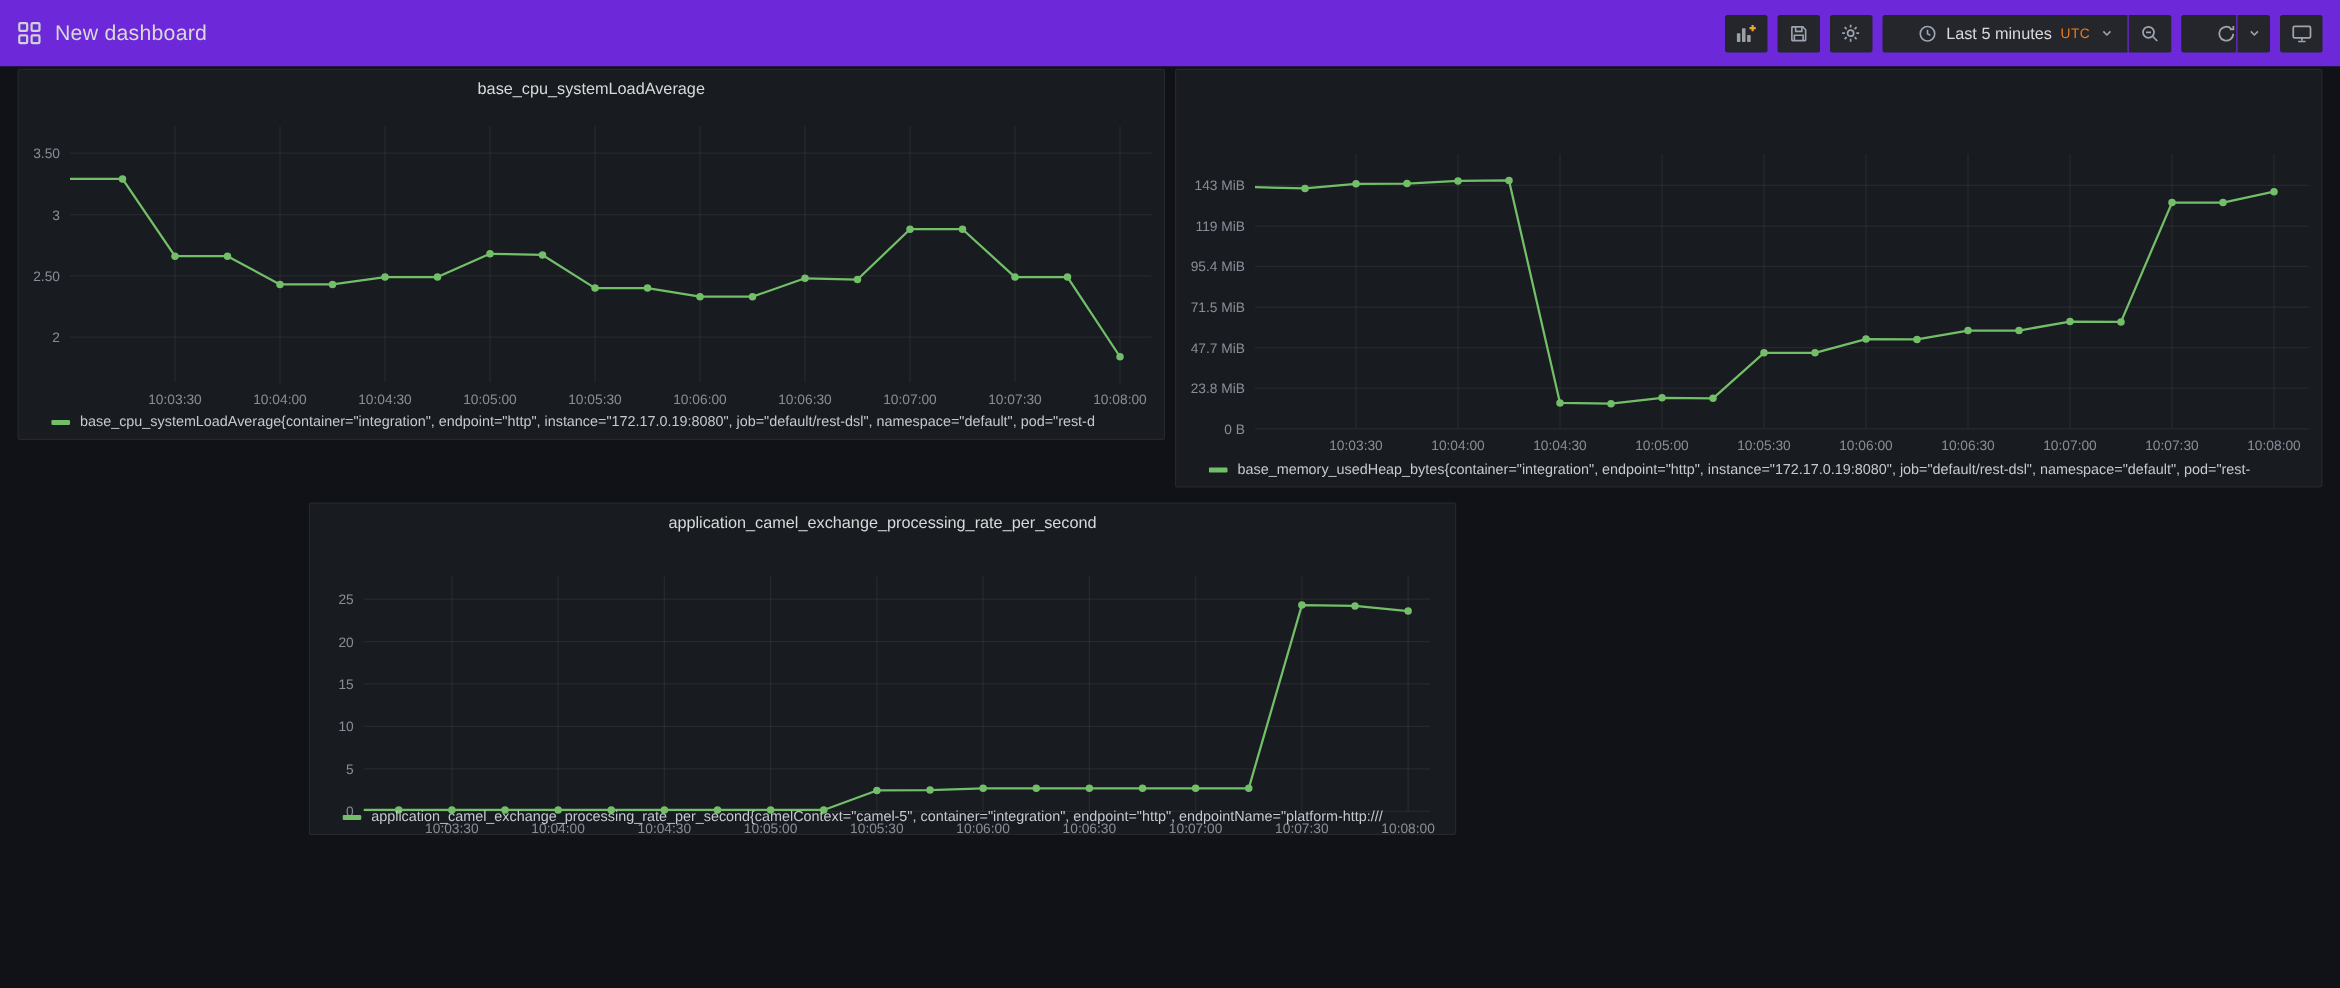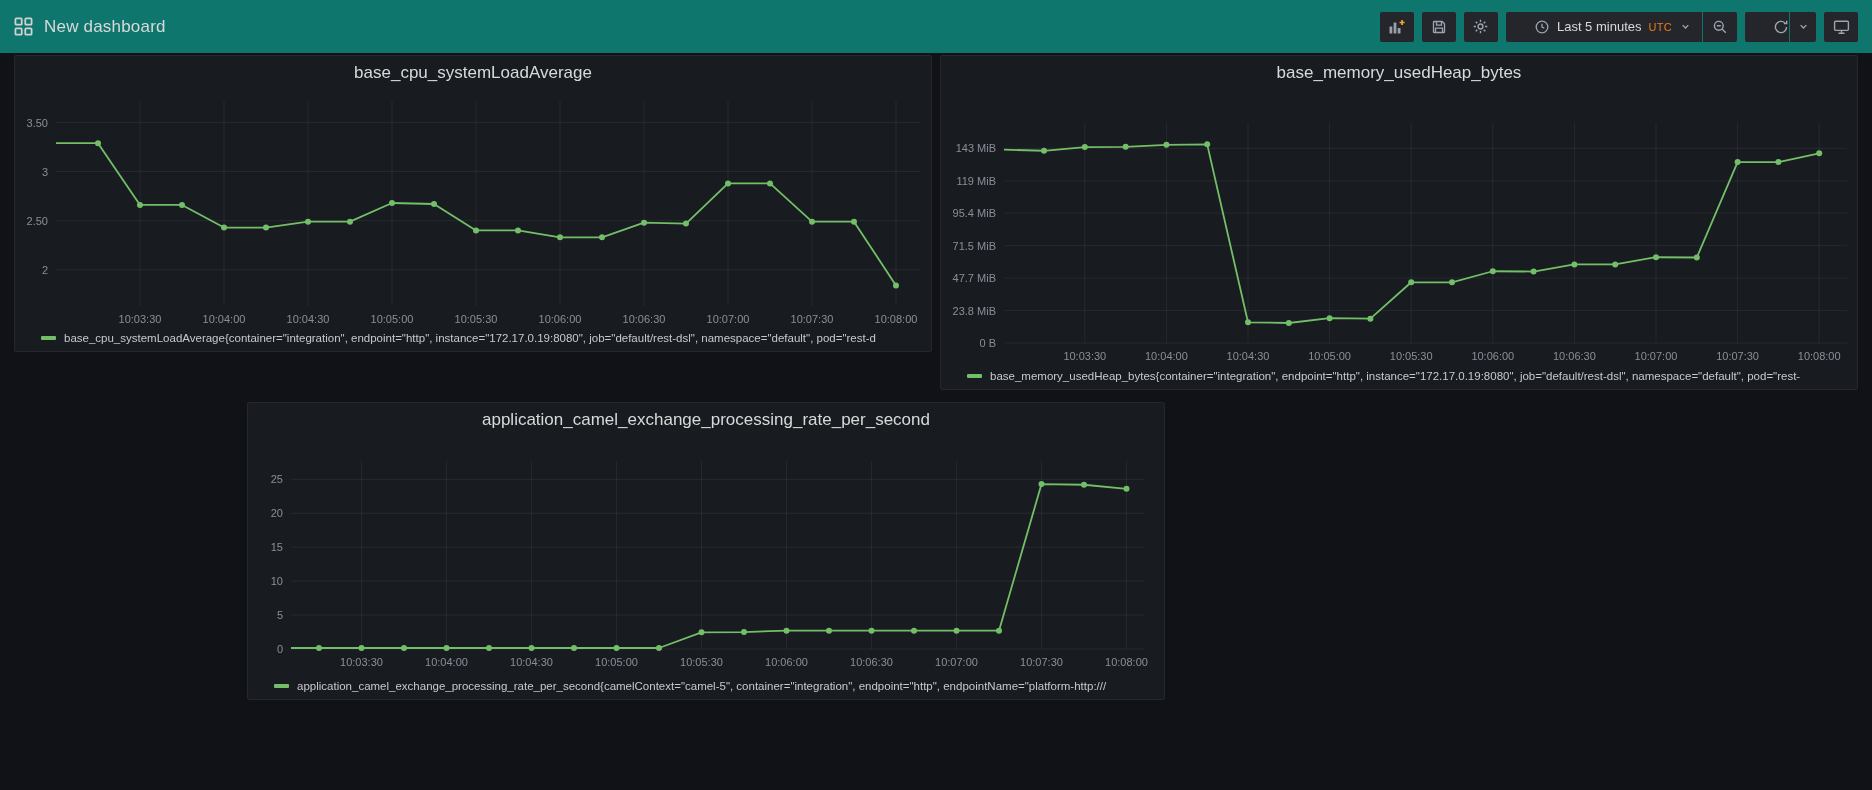--- a/index.html
+++ b/index.html
@@ -1,41 +1,41 @@
 <!DOCTYPE html>
 <html><head>
 <meta charset="utf-8">
 <style>
   * { margin:0; padding:0; box-sizing:border-box; }
   html,body { width:1872px; height:790px; overflow:hidden; }
   body { background:#111217; font-family:"Liberation Sans", sans-serif; color:#d8d9da; position:relative; }
 
   
-  header { height:53px; display:flex; align-items:center; justify-content:space-between; padding:0 14px; background:#0f766e; }
+  header { height:53px; display:flex; align-items:center; justify-content:space-between; padding:0 14px; background:#6d28d9; }
   .h-left { display:flex; align-items:center; gap:11px; }
   .h-left h1 { font-size:17px; font-weight:500; color:#d8d9da; letter-spacing:.2px; cursor:pointer; }
   .h-left svg { display:block; }
   .h-right { display:flex; align-items:center; }
   .tb-btn { height:30px; min-width:34px; display:inline-flex; align-items:center; justify-content:center; gap:7px;
             background:#24262b; border:none; border-radius:2px; color:#9da5b0; margin-left:8px; cursor:pointer;
             font-family:"Liberation Sans", sans-serif; }
   .btn-group { display:inline-flex; margin-left:8px; }
   .btn-group .tb-btn { margin-left:0; border-radius:0; }
   .btn-group .tb-btn:first-child { border-top-left-radius:2px; border-bottom-left-radius:2px;padding-left:28px; }
   .btn-group .tb-btn:last-child { border-top-right-radius:2px; border-bottom-right-radius:2px; margin-left:1px; }
   .time-picker { padding:0 10px; font-size:13px; color:#d8d9da; }
   .utc { color:#eb7b18; font-size:11px; font-weight:400; letter-spacing:.3px; }
   .narrow { min-width:26px; }
 
   
   .panel { position:absolute; background:#181b1f; border:1px solid #25272d; border-radius:2px; }
   .panel-1 { left:14px;  top:55px;  width:918px; height:297px; }
   .panel-2 { left:940px; top:55px;  width:918px; height:335px; }
-  .panel-3 { left:247px; top:402px; width:918px; height:298px; }
-  .panel-title { position:absolute; top:7px; left:0; right:0; text-align:center; font-size:17px; font-weight:500;
+  .panel-3 { left:247px; top:402px; width:918px; height:266px; }
+  .panel-title { position:absolute; top:7px; left:0; right:0; text-align:center; font-size:13px; font-weight:500;
                  color:#d8d9da; cursor:pointer; }
   .chart { position:absolute; left:0; top:0; }
   .grid  { stroke:rgba(204,204,220,.08); stroke-width:1; }
   .tick  { fill:rgba(204,204,220,.64); font-size:11px; font-family:"Liberation Sans", sans-serif; }
   .xt { text-anchor:middle; }
   .yt { text-anchor:end; }
   .series { fill:none; stroke-width:1.8; stroke-linejoin:round; }
   .legend { position:absolute; left:26px; right:6px; bottom:5px; height:16px; display:flex; align-items:center; gap:8px;
             overflow:hidden; white-space:nowrap; }
   .legend-dash { flex:0 0 15px; height:4px; border-radius:1px; background:#73bf69; }
@@ -178,21 +178,20 @@
       <circle cx="839" cy="165.64593301435406" r="3" style="fill:#73bf69"></circle>
       <circle cx="881" cy="229.40191387559807" r="3" style="fill:#73bf69"></circle>
     </svg>
   <div class="legend">
     <span class="legend-dash"></span>
     <span class="legend-label">base_cpu_systemLoadAverage{container="integration", endpoint="http", instance="172.17.0.19:8080", job="default/rest-dsl", namespace="default", pod="rest-d</span>
   </div>
 </section>
 
 <section class="panel panel-2">
-  <h2 class="panel-title">base_memory_usedHeap_bytes</h2>
   <svg class="chart" id="chart-1" width="918" height="335" viewBox="0 0 918 335">
       <line x1="143.8" y1="67" x2="143.8" y2="287" class="grid"></line>
       <text x="143.8" y="304" class="tick xt">10:03:30</text>
       <line x1="225.39999999999998" y1="67" x2="225.39999999999998" y2="287" class="grid"></line>
       <text x="225.39999999999998" y="304" class="tick xt">10:04:00</text>
       <line x1="307" y1="67" x2="307" y2="287" class="grid"></line>
       <text x="307" y="304" class="tick xt">10:04:30</text>
       <line x1="388.59999999999997" y1="67" x2="388.59999999999997" y2="287" class="grid"></line>
       <text x="388.59999999999997" y="304" class="tick xt">10:05:00</text>
       <line x1="470.2" y1="67" x2="470.2" y2="287" class="grid"></line>

